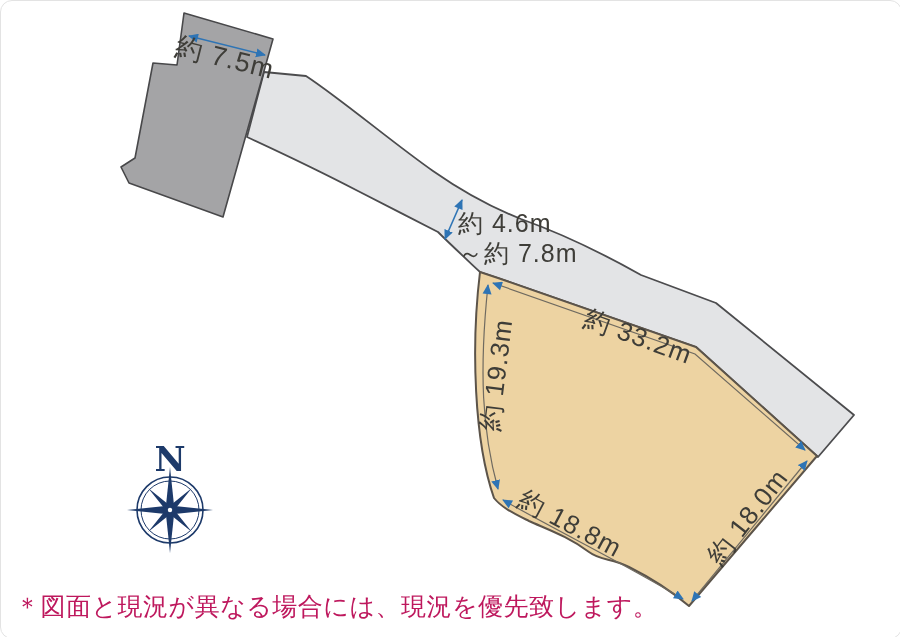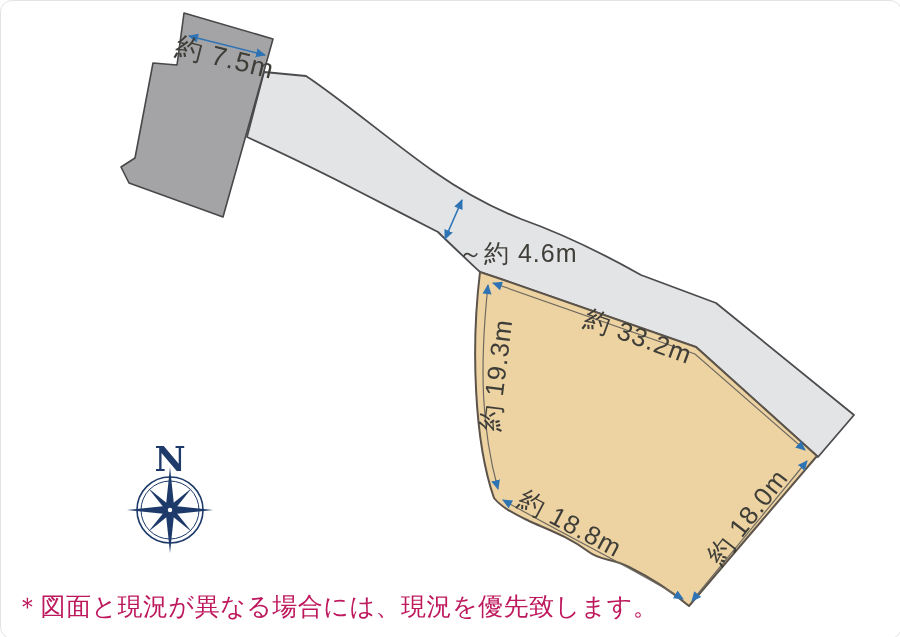--- a/index.html
+++ b/index.html
@@ -99,21 +99,22 @@
       <circle r="29" fill="none" stroke-width="1" stroke="#1d3a6a"></circle>
       <polygon points="0,-43 4.5,0 0,43 -4.5,0" fill="#1d3a6a"></polygon>
       <polygon points="43,0 0,4.5 -43,0 0,-4.5" fill="#1d3a6a"></polygon>
       <polygon points="0,-27 2.7,-6.5 21.9,-21.9 6.5,-2.7 27,0 6.5,2.7 21.9,21.9 2.7,6.5 0,27 -2.7,6.5 -21.9,21.9 -6.5,2.7 -27,0 -6.5,-2.7 -21.9,-21.9 -2.7,-6.5" fill="#1d3a6a"></polygon>
       <circle r="2.2" fill="#ffffff"></circle>
     </g>
   </svg>
 
   <div class="dim-label rot14" style="left:224px;top:57px;">約 7.5m</div>
 
-  <div class="road-width-label" style="left:457px;top:252px;">～約 4.6m</div>
+  <div class="road-width-label" style="left:457px;top:222px;">約 4.6m</div>
+  <div class="road-width-label" style="left:457px;top:252px;">～約 7.8m</div>
 
   <div class="dim-label rot20" style="left:637px;top:336px;">約 33.2m</div>
 
   <div class="dim-label rotm83" style="left:496px;top:374px;">約 19.3m</div>
 
   <div class="dim-label rot28" style="left:569px;top:523px;">約 18.8m</div>
 
   <div class="dim-label rotm52" style="left:747px;top:516px;">約 18.0m</div>
 
   <div id="north-letter">N</div>

